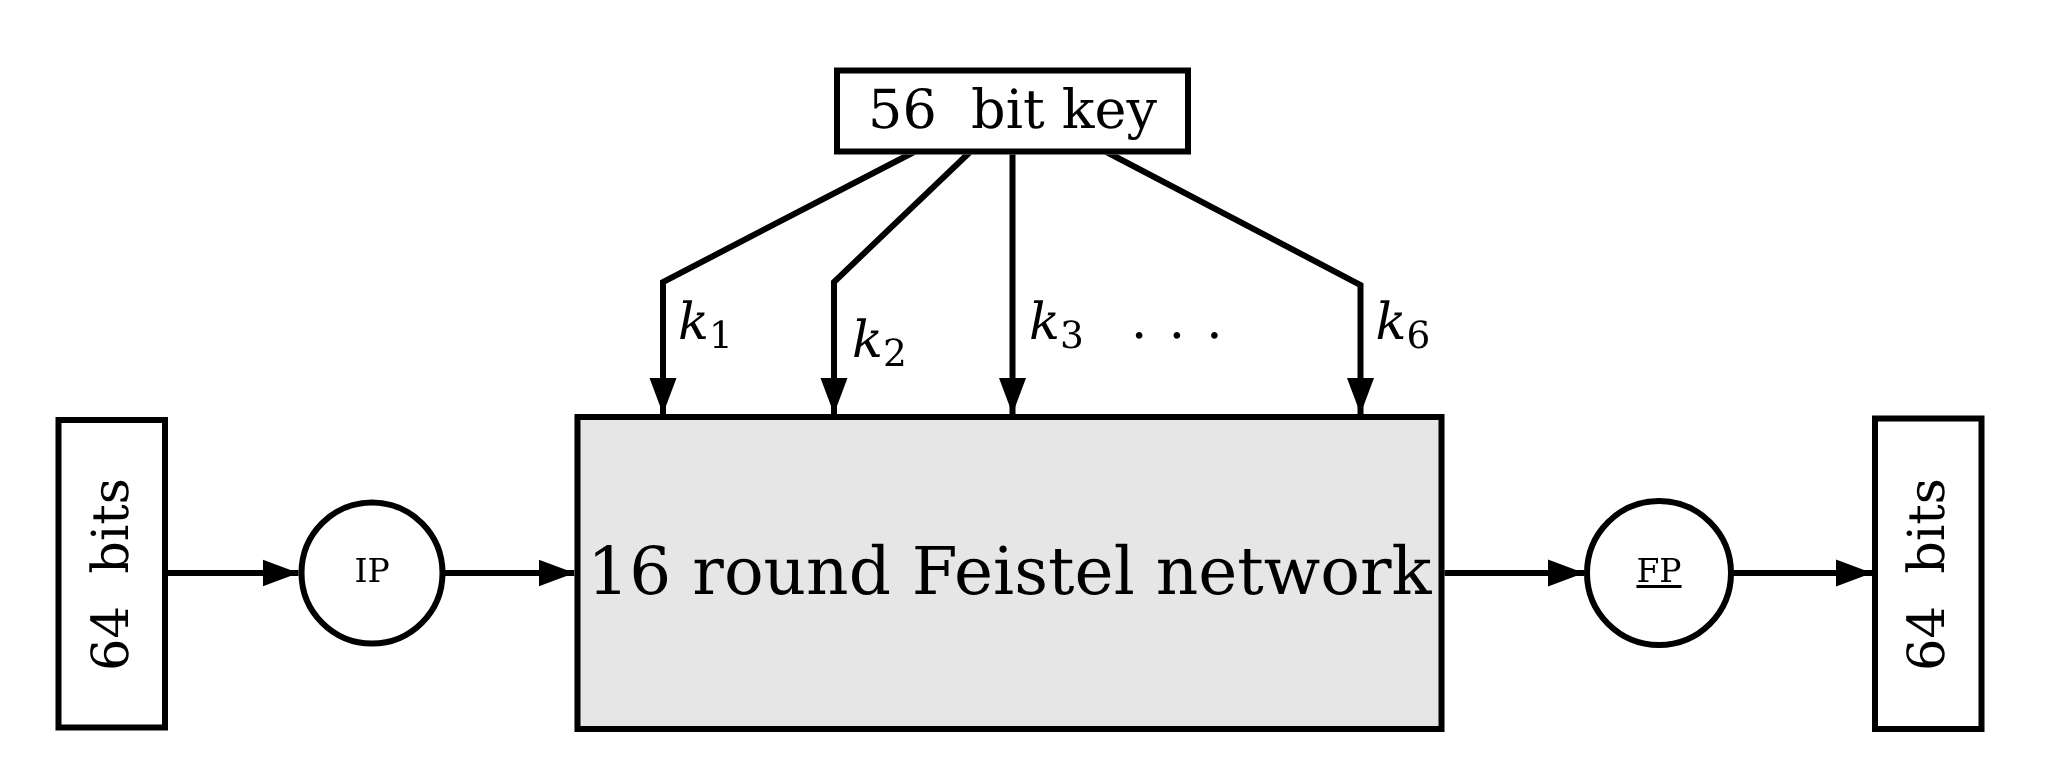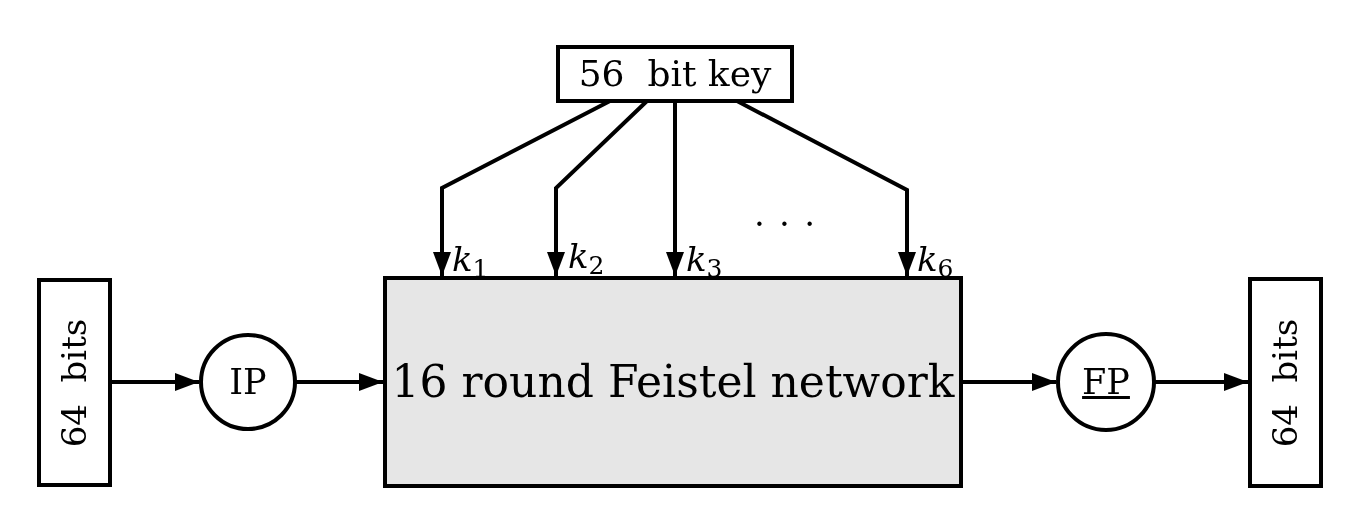--- a/index.html
+++ b/index.html
@@ -60,48 +60,47 @@
   }
   .circle {
     position: absolute;
     box-sizing: border-box;
     border: 4px solid #000;
     border-radius: 50%;
     background: #ffffff;
     display: flex;
     align-items: center;
     justify-content: center;
-    font-size: 35px;
+    font-size: 22px;
   }
   #ip-node {
     left: 199px; top: 333px;
     width: 98px; height: 98px;
   }
   #fp-node {
     left: 1056px; top: 332px;
     width: 100px; height: 100px; text-decoration: underline;
   }
   .klabel {
     position: absolute;
     font-size: 34px;
     line-height: 1.1;
     white-space: nowrap;
-    margin-top: 44px;
   }
   .klabel .kbase {
     font-style: italic;
   }
   .klabel sub {
     font-size: 25px;
     font-style: normal;
     line-height: 0;
     vertical-align: -0.25em;
   }
   #k1 { left: 452px; top: 197px; }
-  #k2 { left: 568px; top: 194px; }
+  #k2 { left: 568px; top: 209px; }
   #k3 { left: 686px; top: 197px; text-align: center; }
   #k16 { left: 917px; top: 197px; }
   #dots {
     position: absolute;
     left: 754px; top: 196px;
     font-size: 34px;
     letter-spacing: 0.42em;
     line-height: 1.1;
   }
 </style>

